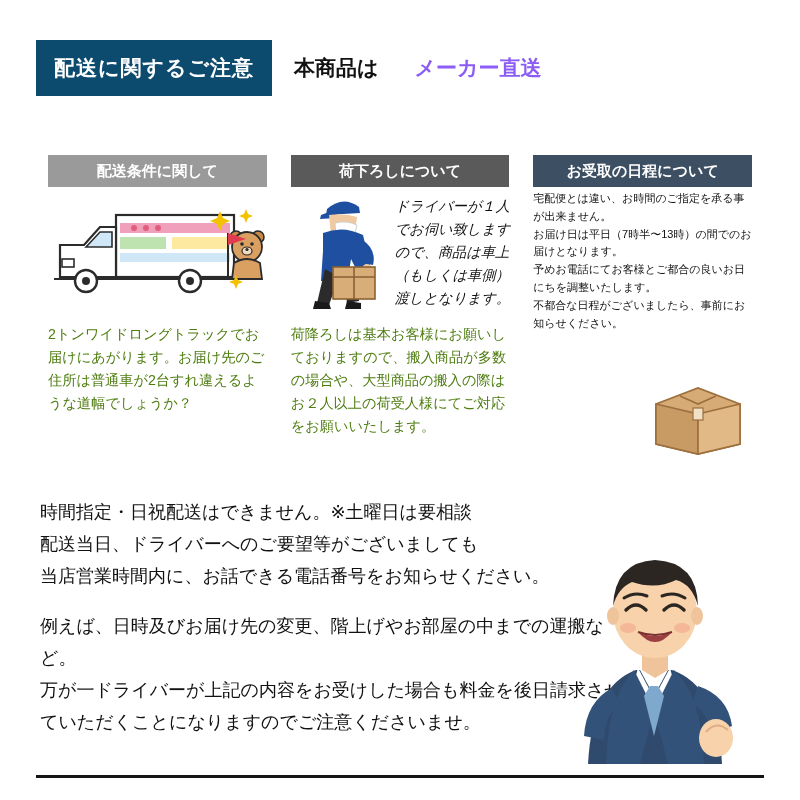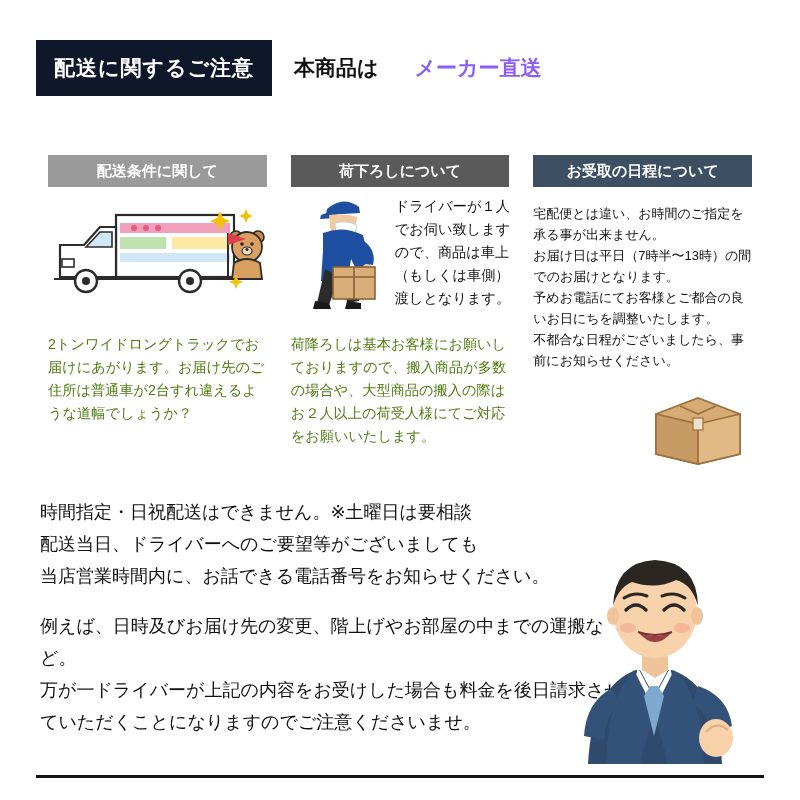--- a/index.html
+++ b/index.html
@@ -25,21 +25,21 @@
   .header {
     position: absolute;
     top: 40px;
     left: 36px;
     right: 36px;
     height: 56px;
     display: flex;
     align-items: stretch;
   }
   .header-badge {
-    background: #0f172a;
+    background: #0c4a6e;
     color: #ffffff;
     font-size: 21px;
     font-weight: bold;
     letter-spacing: 1px;
     display: flex;
     align-items: center;
     justify-content: center;
     padding: 8px 18px;
     height: 56px;
     box-sizing: border-box;
@@ -89,42 +89,43 @@
 
   .card-body {
     font-size: 14.2px;
     line-height: 1.62;
     color: #4d7c0f;
     padding-top: 8px;
   }
   .card-art {
     height: 120px;
     position: relative;
-    margin: 4px 0 14px 0;
+    margin: 4px 0 4px 0;
+    font-style: italic;
   }
 
   
   .truck-wrap { position: absolute; left: 2px; top: 6px; }
 
   
   .worker-wrap { position: absolute; left: 8px; top: 2px; }
 
   
   .box-art {
     position: absolute;
     right: 6px;
     bottom: -22px;
   }
 
   .card3-text {
-    font-size: 13px;
+    font-size: 11px;
     line-height: 1.62;
     position: relative;
     z-index: 2;
-    padding-top: 16px;
+    padding-top: 3px;
   }
 
   
   .notes {
     position: absolute;
     left: 40px;
     top: 496px;
     width: 600px;
     font-size: 18px;
     line-height: 1.78;

